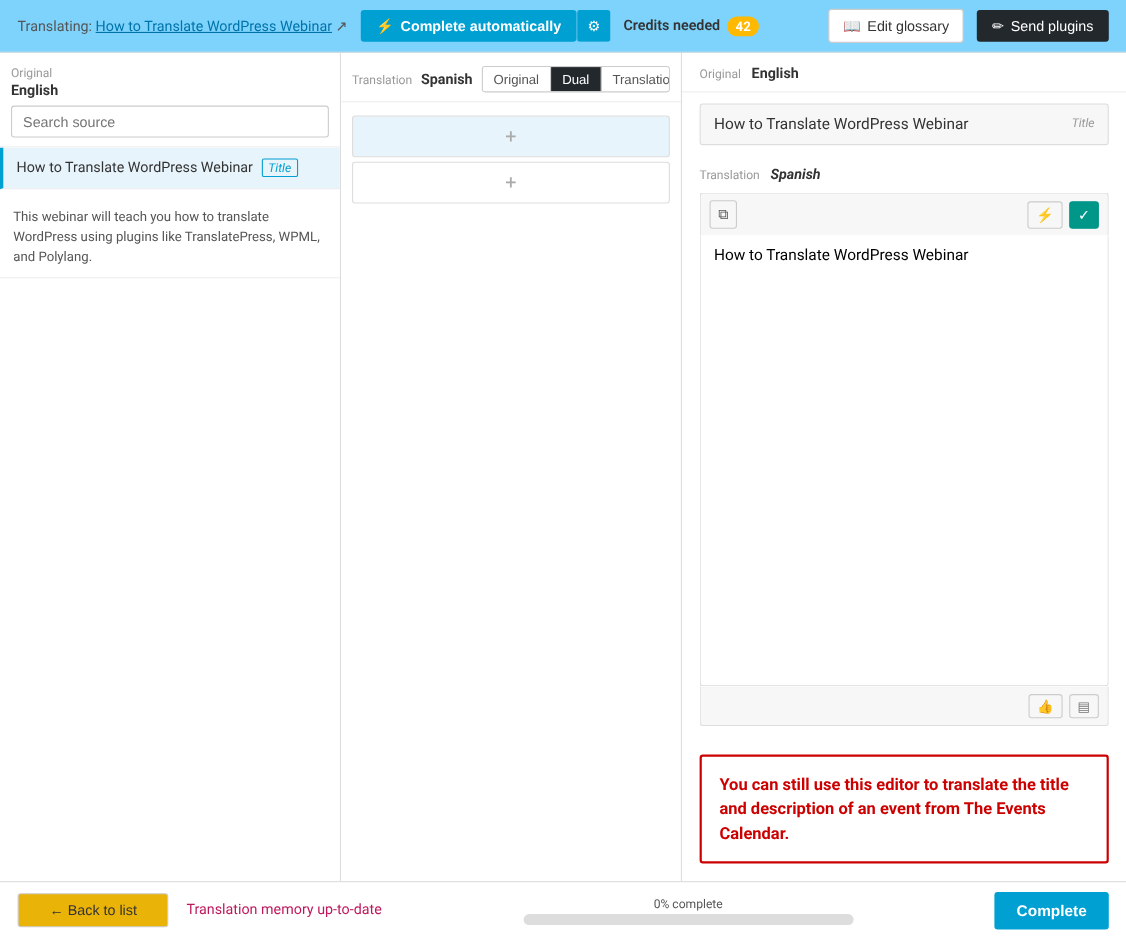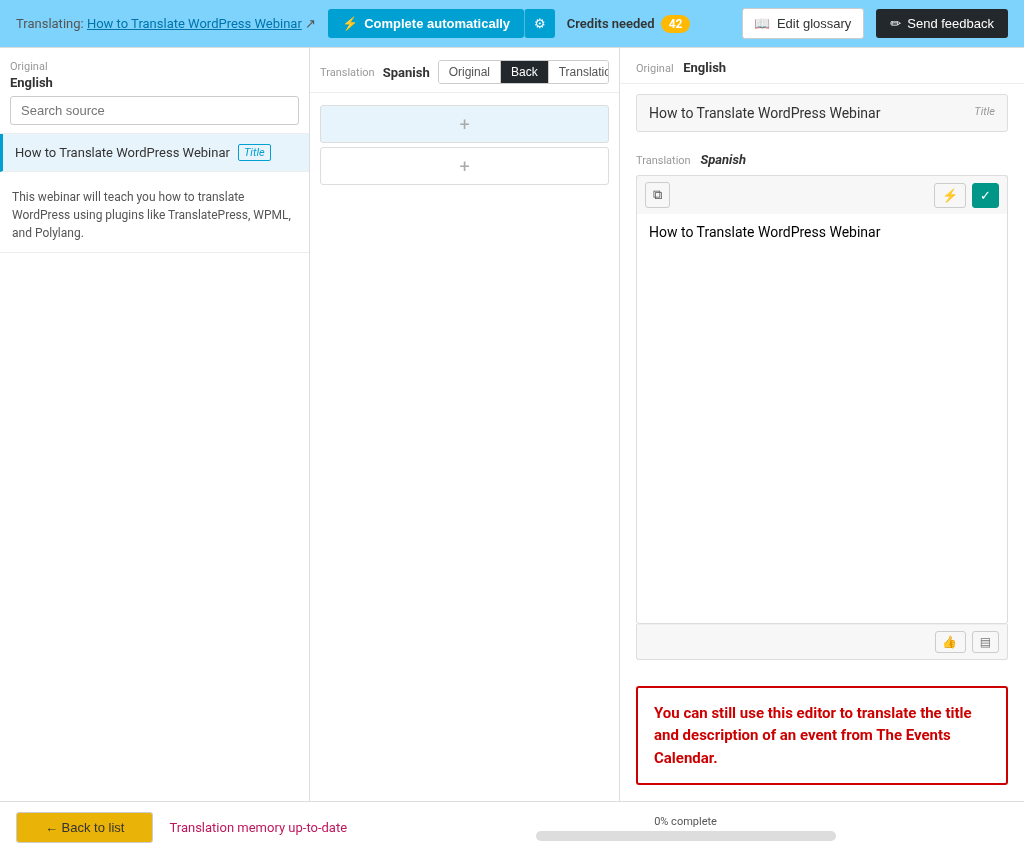--- a/index.html
+++ b/index.html
@@ -197,21 +197,21 @@
     <span>Credits needed</span>
     <span class="credits-badge">42</span>
   </div>
   <div class="spacer"></div>
   <button class="btn-edit-glossary">
     <span>📖</span>
     <span>Edit glossary</span>
   </button>
   <button class="btn-send-feedback">
     <span>✏</span>
-    <span>Send feedback</span>
+    <span>Send plugins</span>
   </button>
 </div>
 
 <div class="main-content">
 
   <div class="left-panel">
     <div class="panel-header">
       <span class="panel-header-label">Original</span>
       <span class="panel-header-lang">English</span>
       <input class="search-input" type="text" placeholder="Search source" style="">
@@ -228,21 +228,21 @@
       </div>
     </div>
   </div>
 
   <div class="middle-panel">
     <div class="middle-header">
       <span class="middle-header-label">Translation</span>
       <span class="middle-header-lang">Spanish</span>
       <div class="tab-group">
         <button class="tab-btn">Original</button>
-        <button class="tab-btn active">Back</button>
+        <button class="tab-btn active">Dual</button>
         <button class="tab-btn">Translation</button>
       </div>
     </div>
     <div class="translation-list">
       <div class="translation-item">
         <span>+</span>
       </div>
       <div class="translation-item empty">
         <span>+</span>
       </div>
@@ -299,13 +299,16 @@
   <button class="btn-back-list">
     <span>← Back to list</span>
   </button>
   <span class="memory-status">Translation memory up-to-date</span>
   <div class="progress-section">
     <span class="progress-label">0% complete</span>
     <div class="progress-bar-outer">
       <div class="progress-bar-inner" style="width: 0%;"></div>
     </div>
   </div>
+  <button class="btn-complete">
+    <span>Complete</span>
+  </button>
 </div>
 
 </body></html>

